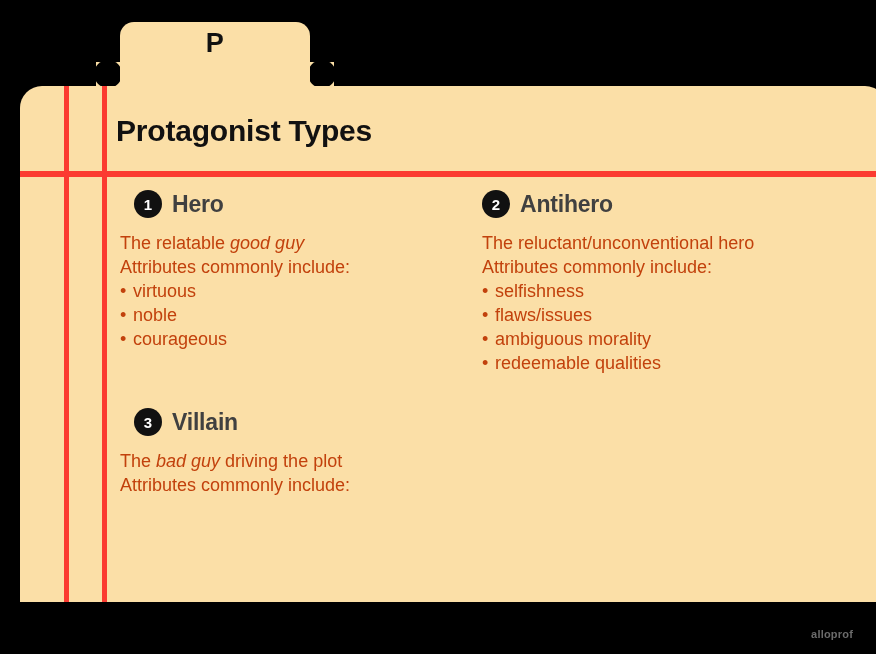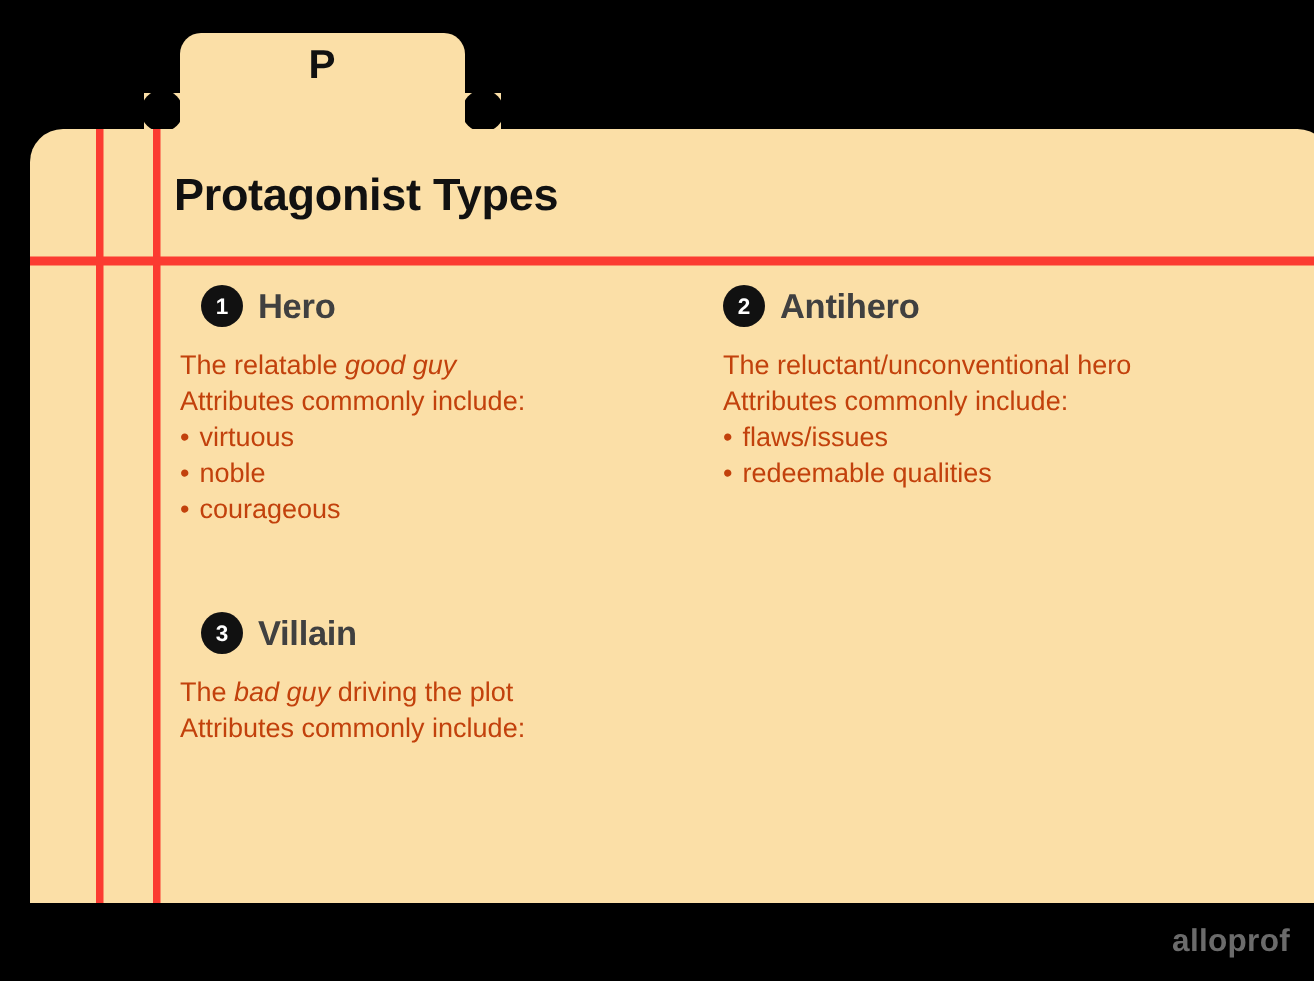--- a/index.html
+++ b/index.html
@@ -180,23 +180,23 @@
     width: 13px;
   }
 
   
   .section.hero .section-head,
   .section.villain .section-head { margin-left: 14px; }
 
   
   .logo {
     position: absolute;
-    right: 16px;
+    right: 23px;
     bottom: 14px;
-    font-size: 21px;
+    font-size: 11px;
     font-weight: 700;
     color: #6b6b6b;
     letter-spacing: 0.2px;
     z-index: 10;
   }
 </style>
 </head>
 <body>
 
 <div id="stage">
@@ -234,21 +234,23 @@
 
       <div class="section antihero">
         <div class="section-head">
           <div class="badge">2</div>
           <div class="section-title">Antihero</div>
         </div>
         <div class="section-body">
           <div class="lead"><span>The reluctant/unconventional hero</span><em></em><span></span></div>
           <div class="sub">Attributes commonly include:</div>
           <ul class="bullets">
+            <li>selfishness</li>
             <li>flaws/issues</li>
+            <li>ambiguous morality</li>
             <li>redeemable qualities</li>
           </ul>
         </div>
       </div>
 
       <div class="section villain">
         <div class="section-head">
           <div class="badge">3</div>
           <div class="section-title">Villain</div>
         </div>

